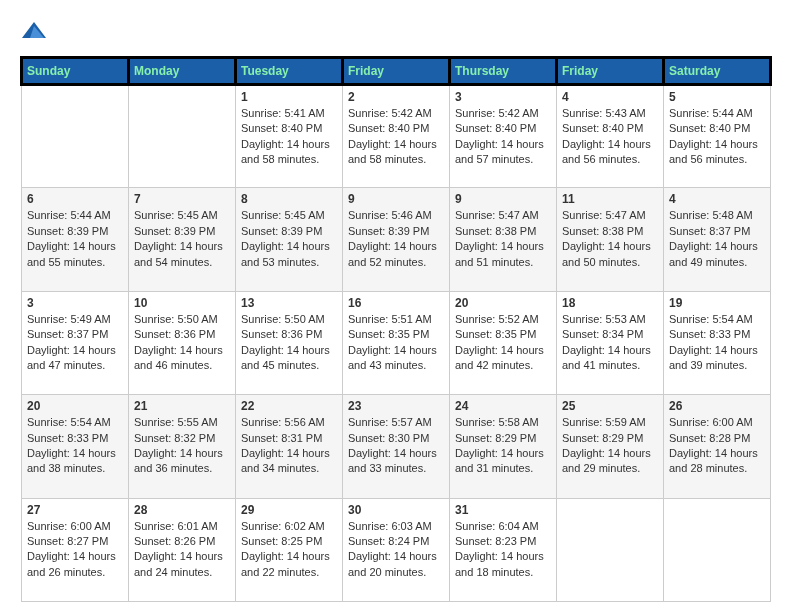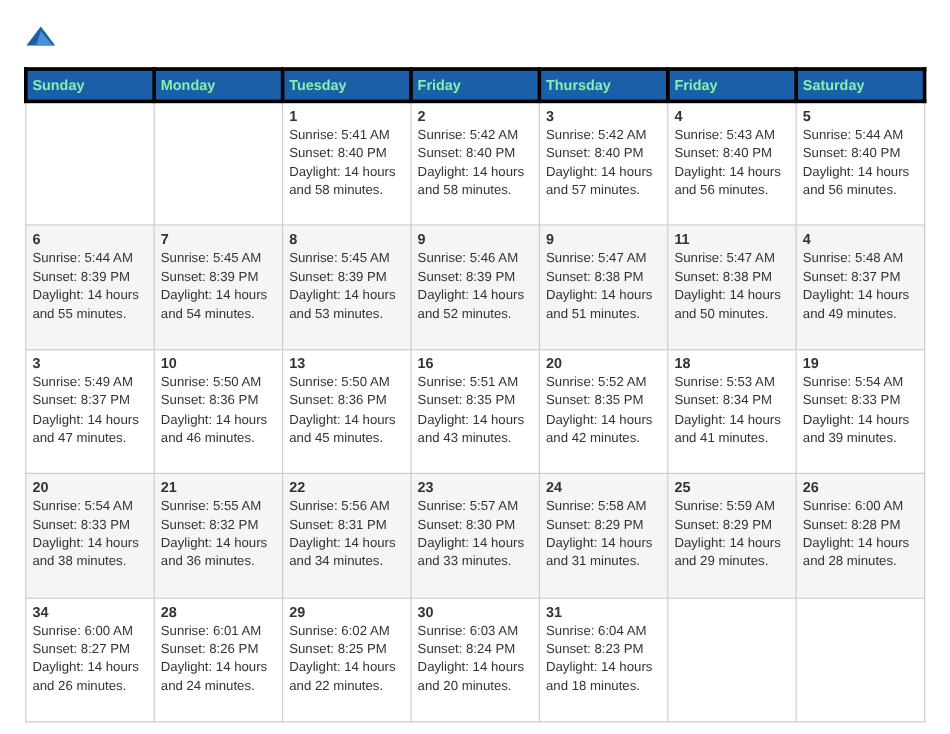--- a/index.html
+++ b/index.html
@@ -246,21 +246,21 @@
             <div class="day-num">25</div>
             <div class="cell-text">Sunrise: 5:59 AM<br>Sunset: 8:29 PM<br>Daylight: 14 hours and 29 minutes.</div>
           </td>
           <td>
             <div class="day-num">26</div>
             <div class="cell-text">Sunrise: 6:00 AM<br>Sunset: 8:28 PM<br>Daylight: 14 hours and 28 minutes.</div>
           </td>
         </tr>
         <tr>
           <td>
-            <div class="day-num">34</div>
+            <div class="day-num">27</div>
             <div class="cell-text">Sunrise: 6:00 AM<br>Sunset: 8:27 PM<br>Daylight: 14 hours and 26 minutes.</div>
           </td>
           <td>
             <div class="day-num">28</div>
             <div class="cell-text">Sunrise: 6:01 AM<br>Sunset: 8:26 PM<br>Daylight: 14 hours and 24 minutes.</div>
           </td>
           <td>
             <div class="day-num">29</div>
             <div class="cell-text">Sunrise: 6:02 AM<br>Sunset: 8:25 PM<br>Daylight: 14 hours and 22 minutes.</div>
           </td>

